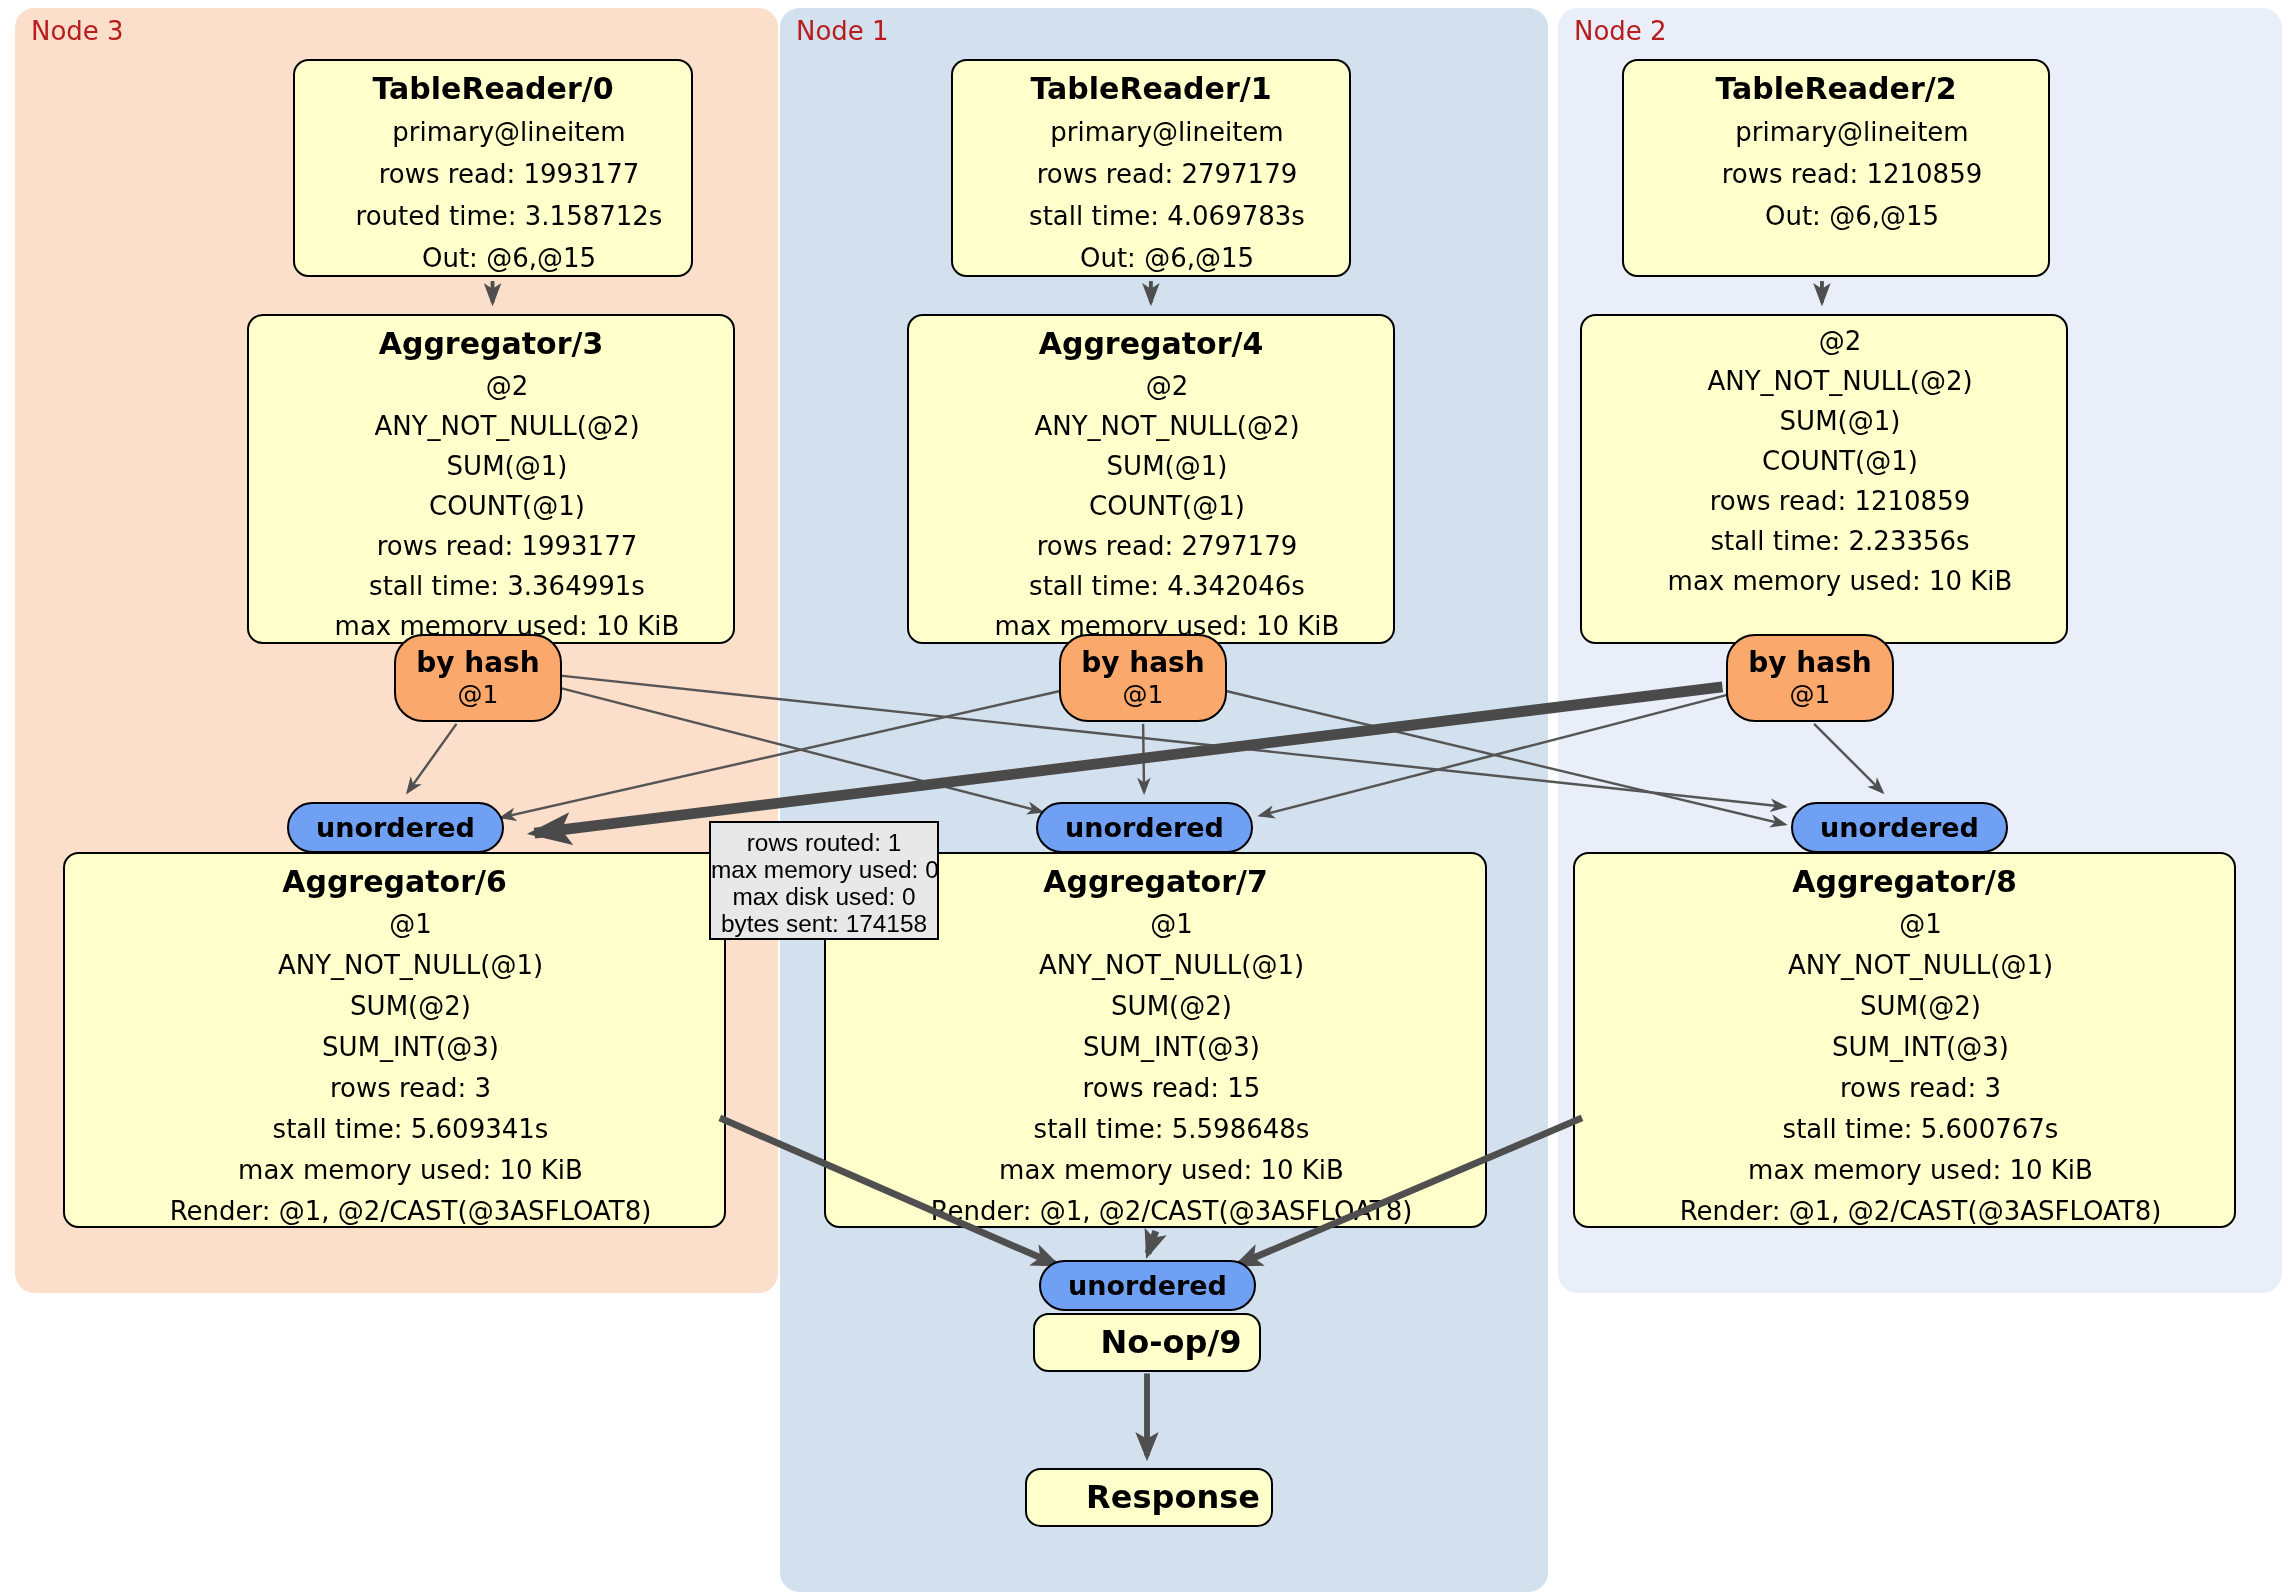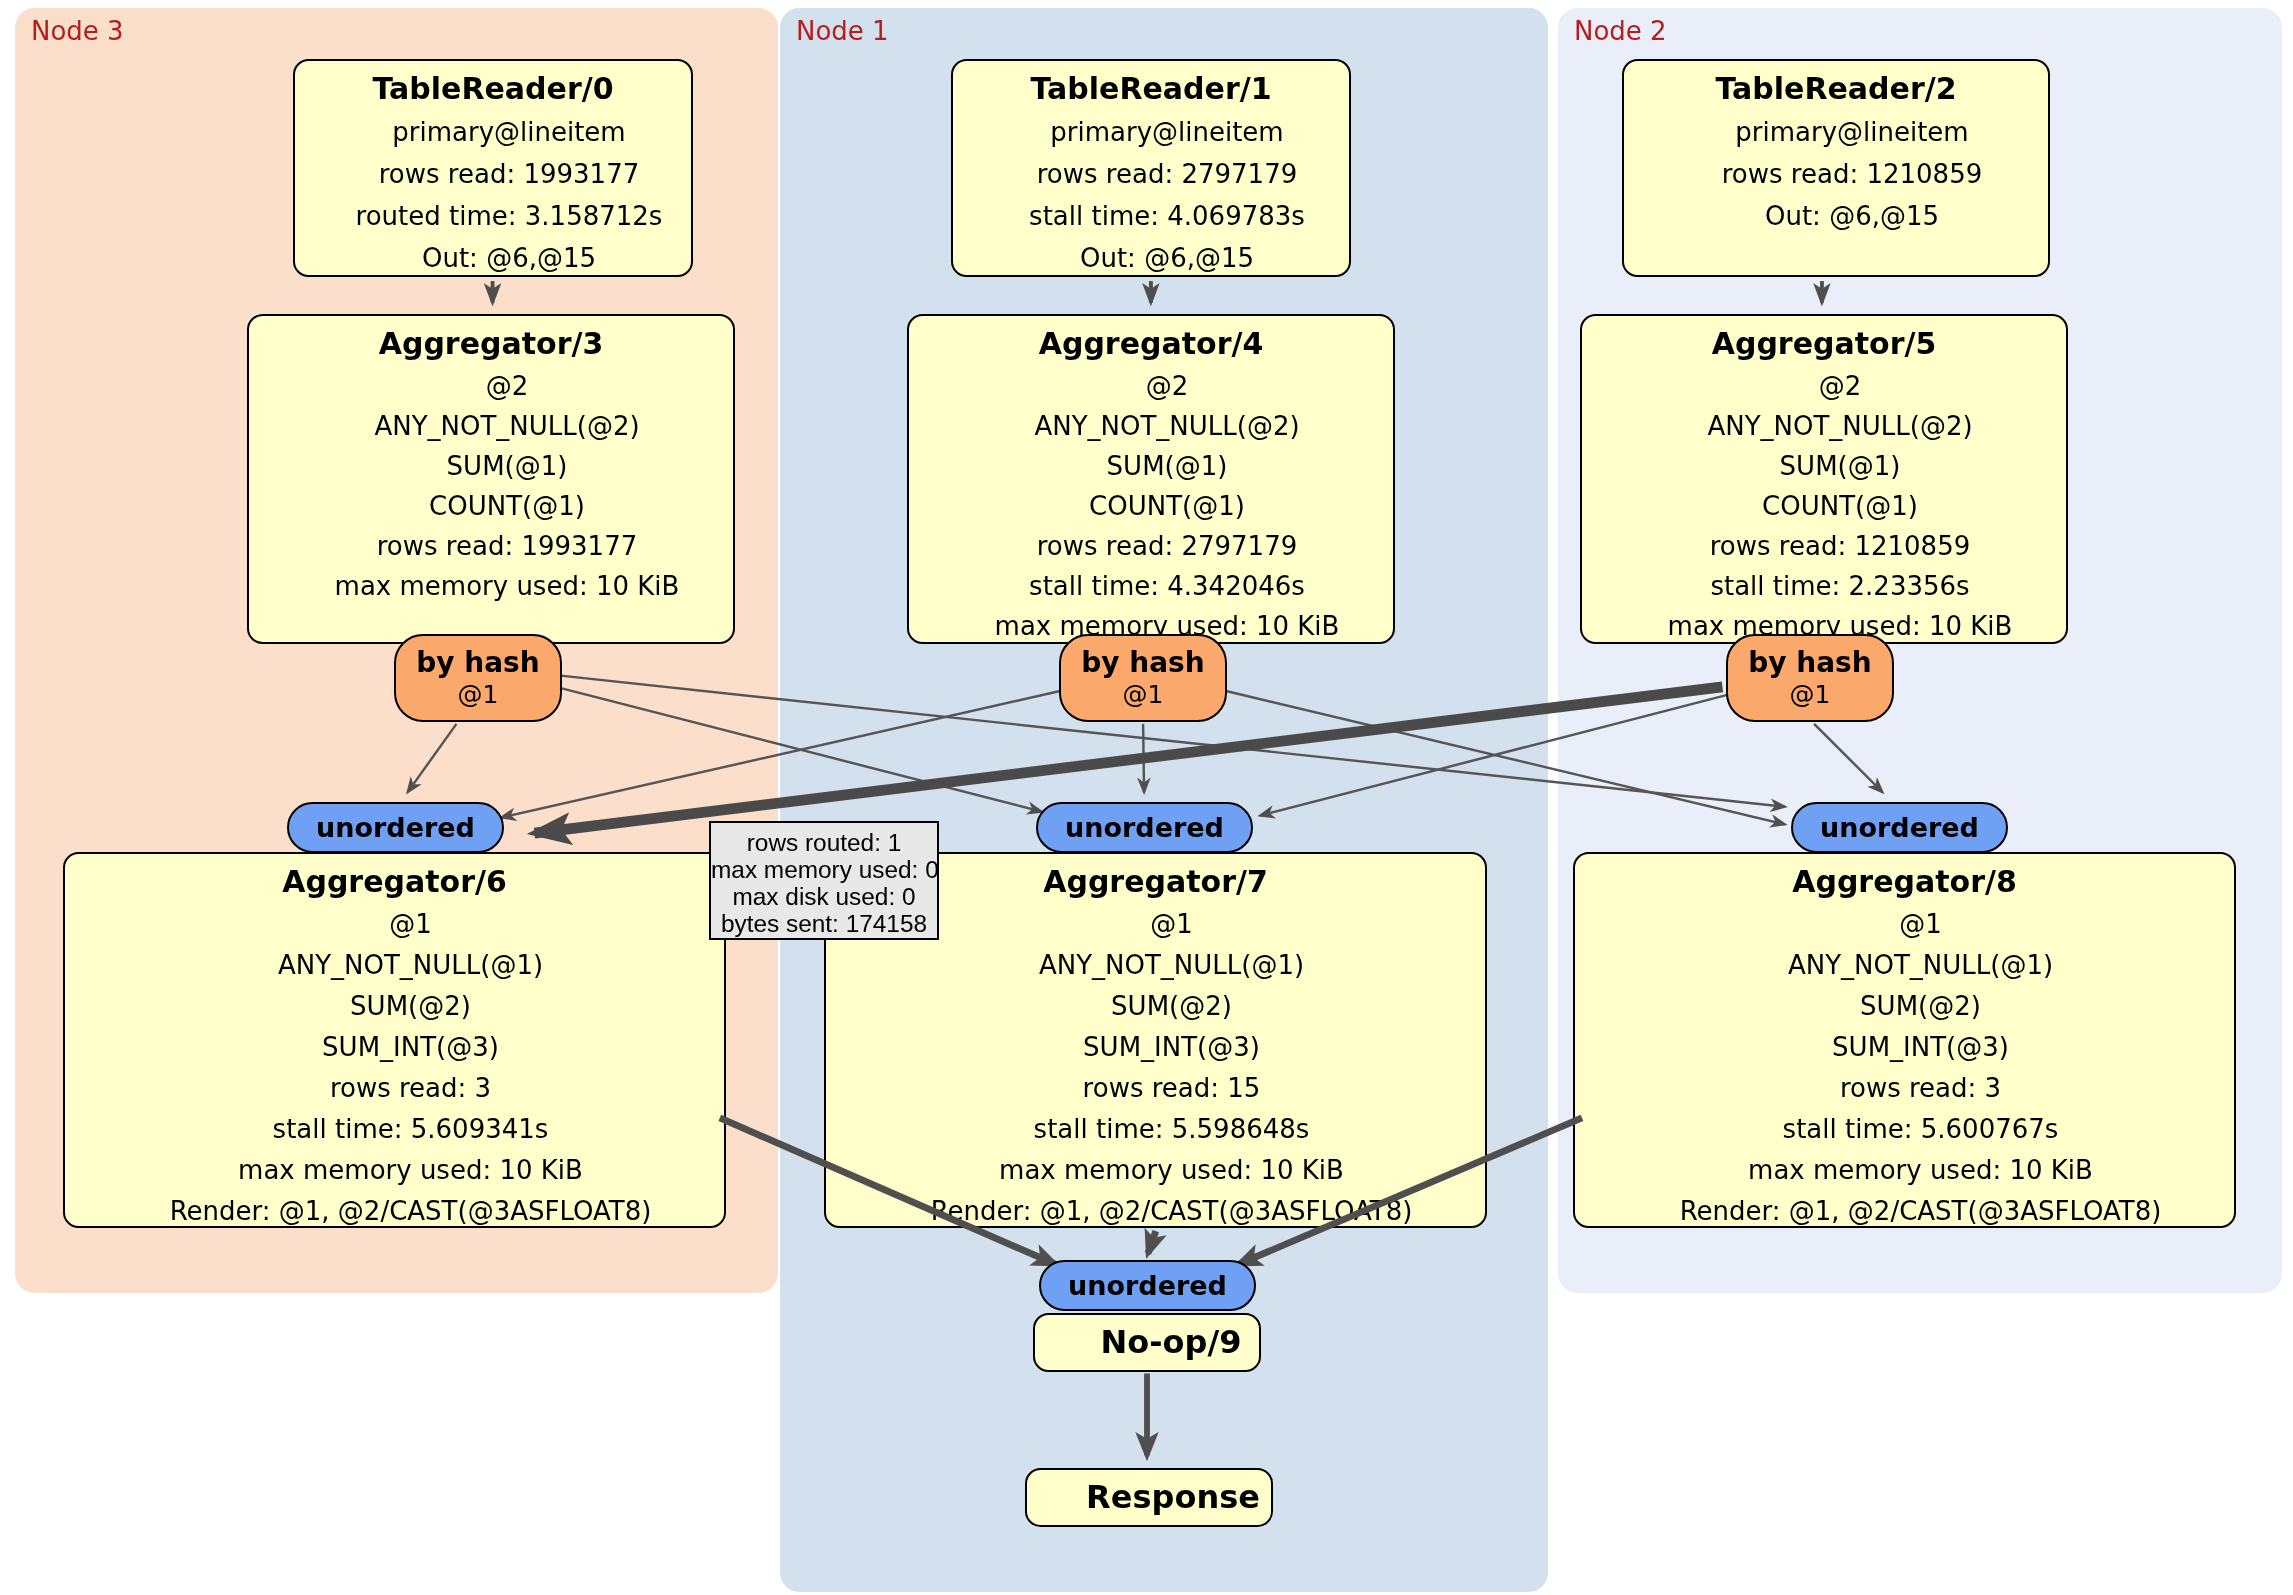--- a/index.html
+++ b/index.html
@@ -107,37 +107,37 @@
   </div>
 
   <div class="nbox agg-top" style="left:247px;top:314px;width:488px;height:330px;">
     <div class="title">Aggregator/3</div>
     <div>
         <div class="line">@2</div>
         <div class="line">ANY_NOT_NULL(@2)</div>
         <div class="line">SUM(@1)</div>
         <div class="line">COUNT(@1)</div>
         <div class="line">rows read: 1993177</div>
+        <div class="line">stall time: 3.364991s</div>
         <div class="line">max memory used: 10 KiB</div>
       </div>
   </div>
   <div class="nbox agg-top" style="left:907px;top:314px;width:488px;height:330px;">
     <div class="title">Aggregator/4</div>
     <div>
         <div class="line">@2</div>
         <div class="line">ANY_NOT_NULL(@2)</div>
         <div class="line">SUM(@1)</div>
         <div class="line">COUNT(@1)</div>
         <div class="line">rows read: 2797179</div>
         <div class="line">stall time: 4.342046s</div>
         <div class="line">max memory used: 10 KiB</div>
       </div>
   </div>
   <div class="nbox agg-top" style="left:1580px;top:314px;width:488px;height:330px;">
-    <div class="title">Aggregator/5</div>
     <div>
         <div class="line">@2</div>
         <div class="line">ANY_NOT_NULL(@2)</div>
         <div class="line">SUM(@1)</div>
         <div class="line">COUNT(@1)</div>
         <div class="line">rows read: 1210859</div>
         <div class="line">stall time: 2.23356s</div>
         <div class="line">max memory used: 10 KiB</div>
       </div>
   </div>

